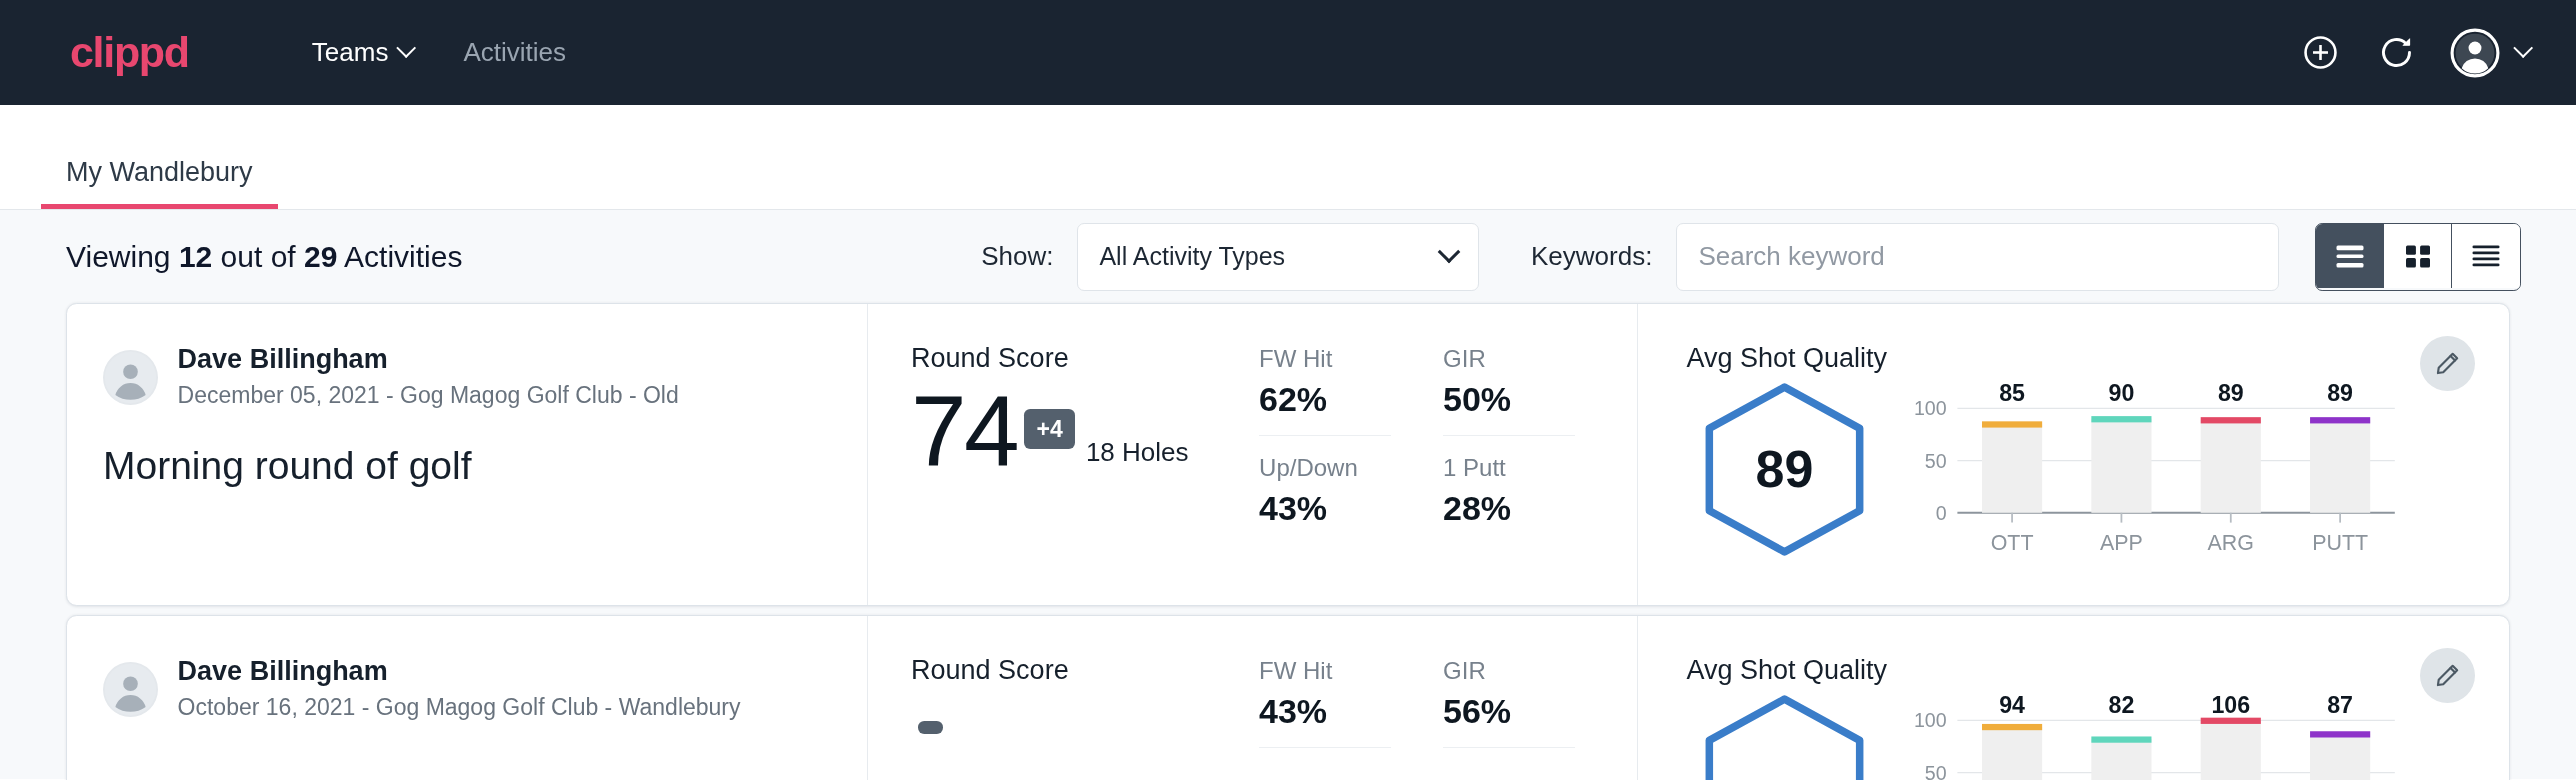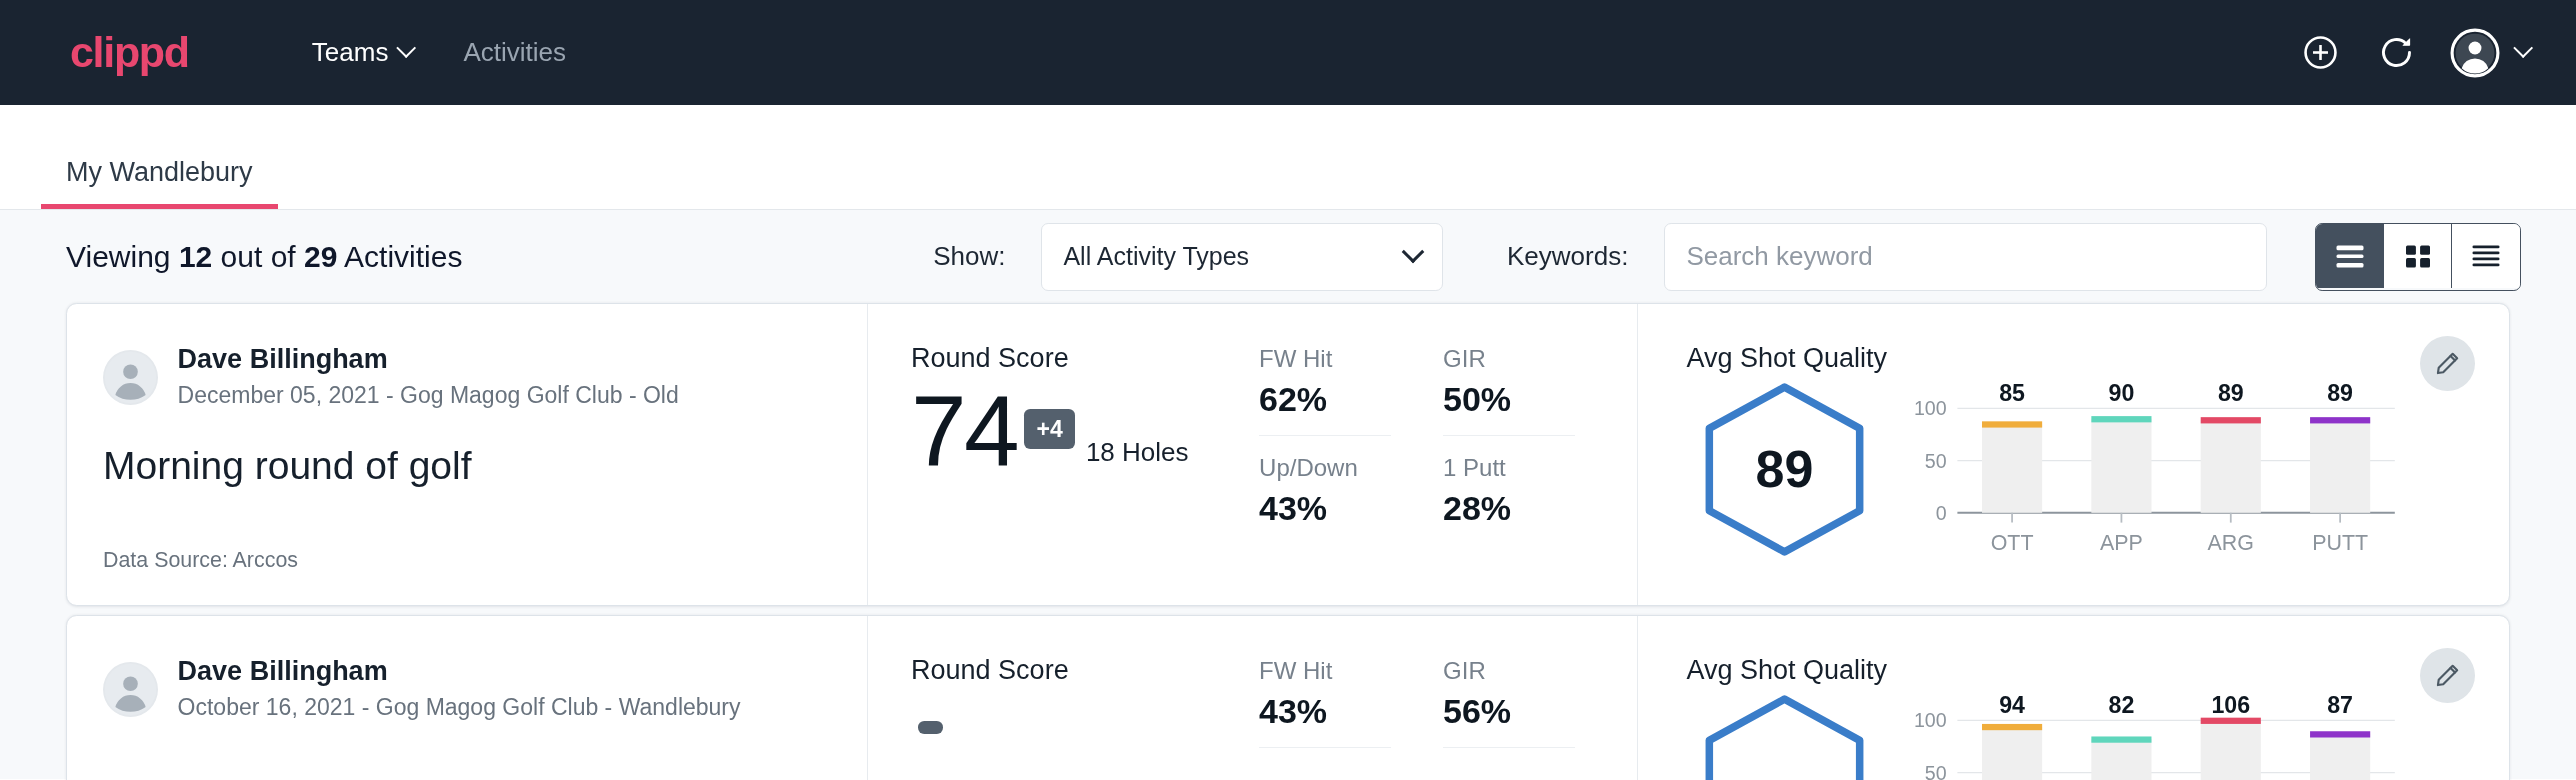--- a/index.html
+++ b/index.html
@@ -98,21 +98,21 @@
   .viewing {
     font-size: 30px;
     color: #0f172a;
     white-space: nowrap;
   }
   .viewing b { font-weight: 700; }
   .filter-right {
     margin-left: auto;
     display: flex;
     align-items: center;
-    gap: 16px;
+    gap: 4px;
   }
   .field-label {
     font-size: 26px;
     color: #1d2733;
     margin-right: 19.6px;
     white-space: nowrap;
   }
   .select {
     width: 402px; height: 68px;
     background: #ffffff;
@@ -388,21 +388,20 @@
               <circle cx="12" cy="9.5" r="3.2" fill="#a7b0b9"></circle>
               <path d="M5.4 19.6a6.8 6.8 0 0 1 13.2 0 11.2 11.2 0 0 1-13.2 0z" fill="#a7b0b9"></path>
             </svg>
           </div>
           <div>
             <div class="person-name">Dave Billingham</div>
             <div class="person-sub">December 05, 2021 - Gog Magog Golf Club - Old</div>
           </div>
         </div>
         <div class="activity-title">Morning round of golf</div>
-        <div class="data-source">Data Source: Arccos</div>
       </div>
 
       <div class="pane-score">
         <div class="score-block">
           <div class="block-title">Round Score</div>
           <div class="score-row">
             <div class="score-num">74</div>
             <div class="score-badge">+4</div>
             <div class="holes">18 Holes</div>
           </div>

